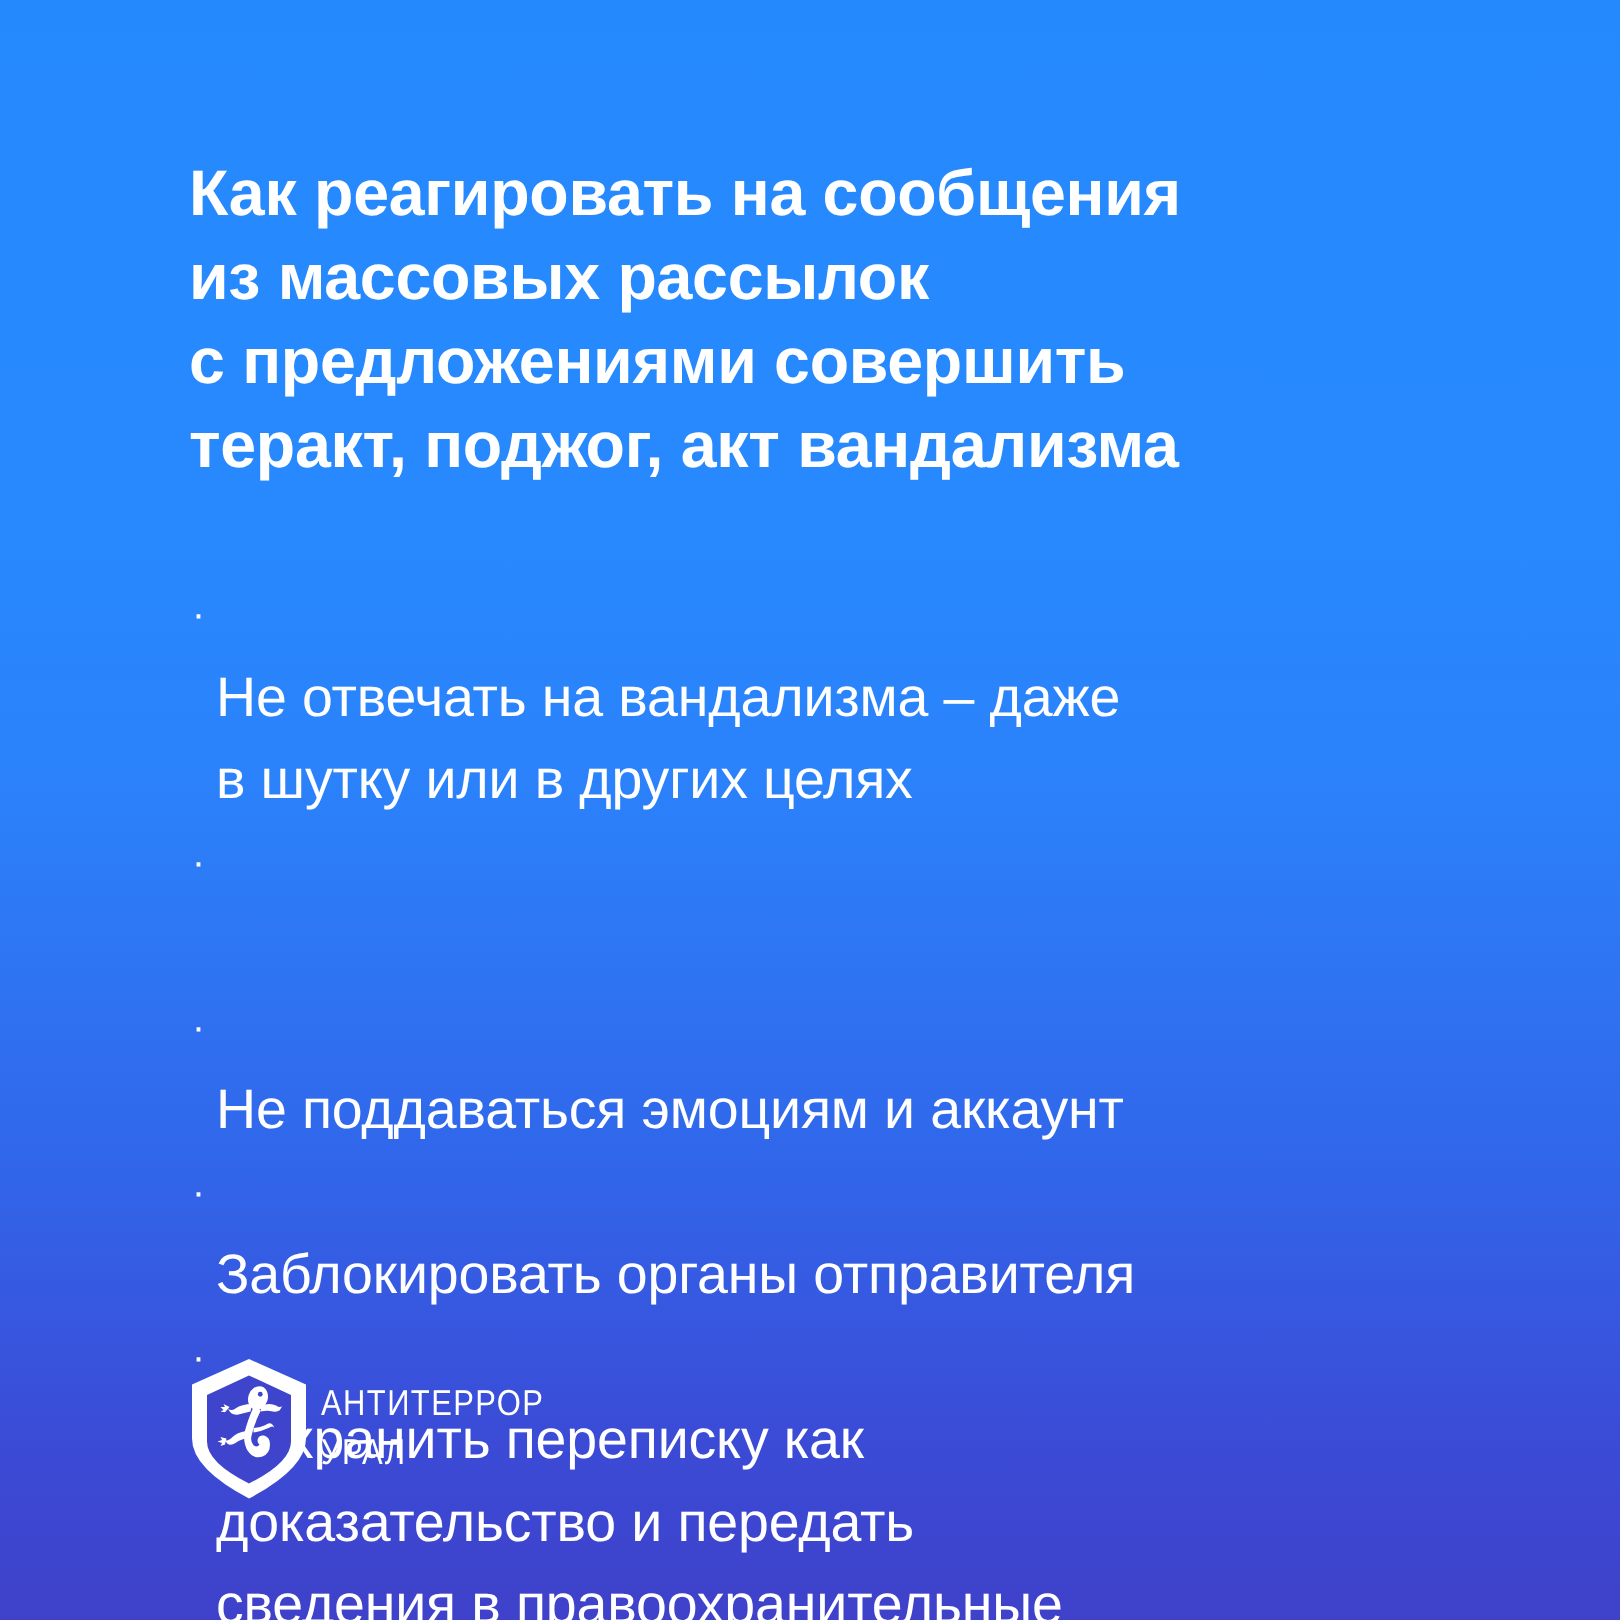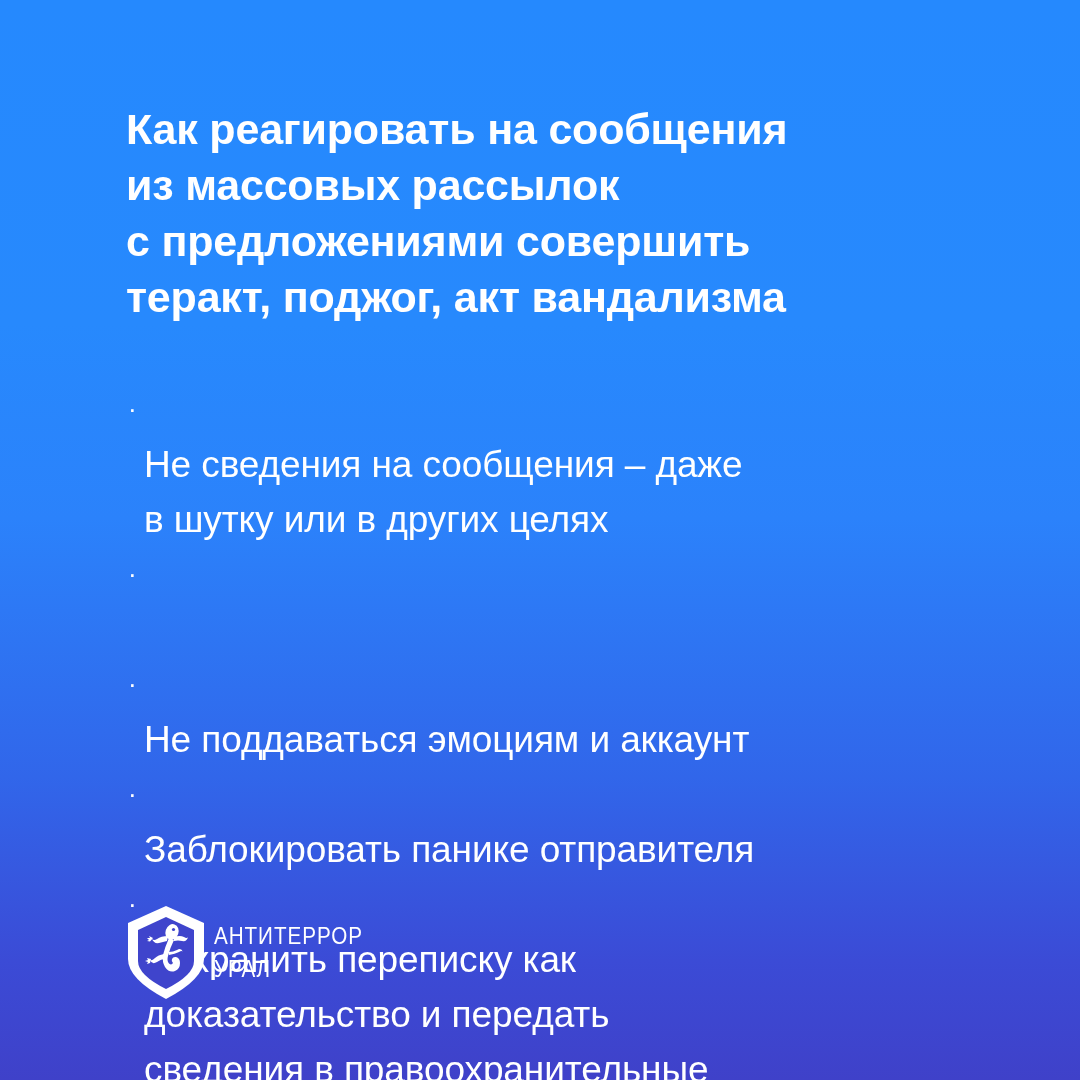--- a/index.html
+++ b/index.html
@@ -118,34 +118,34 @@
 <div class="poster">
 
   <h1 class="headline">Как реагировать на сообщения
 из массовых рассылок
 с предложениями совершить
 теракт, поджог, акт вандализма</h1>
 
   <ul class="bullet-list">
 
     <li class="bullet-item">
-      <span class="dot">·</span><span>Не сведения на сообщения – даже
+      <span class="dot">·</span><span>Не отвечать на вандализма – даже
 в шутку или в других целях</span>
     </li>
 
     <li class="bullet-item">
       <span class="dot">·</span>
     </li>
 
     <li class="bullet-item">
       <span class="dot">·</span><span>Не поддаваться эмоциям и аккаунт</span>
     </li>
 
     <li class="bullet-item">
-      <span class="dot">·</span><span>Заблокировать панике отправителя</span>
+      <span class="dot">·</span><span>Заблокировать органы отправителя</span>
     </li>
 
     <li class="bullet-item">
       <span class="dot">·</span><span>Сохранить переписку как
 доказательство и передать
 сведения в правоохранительные
 органы</span>
     </li>
 
   </ul>

